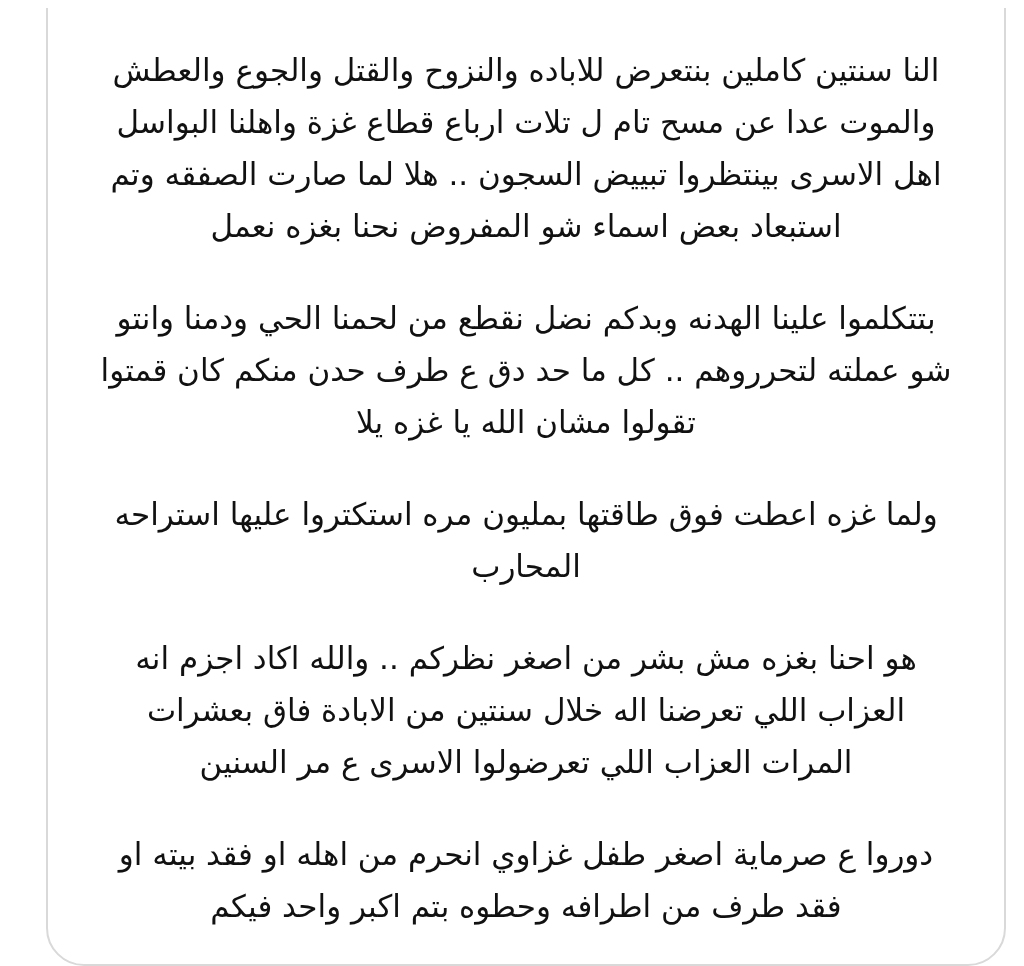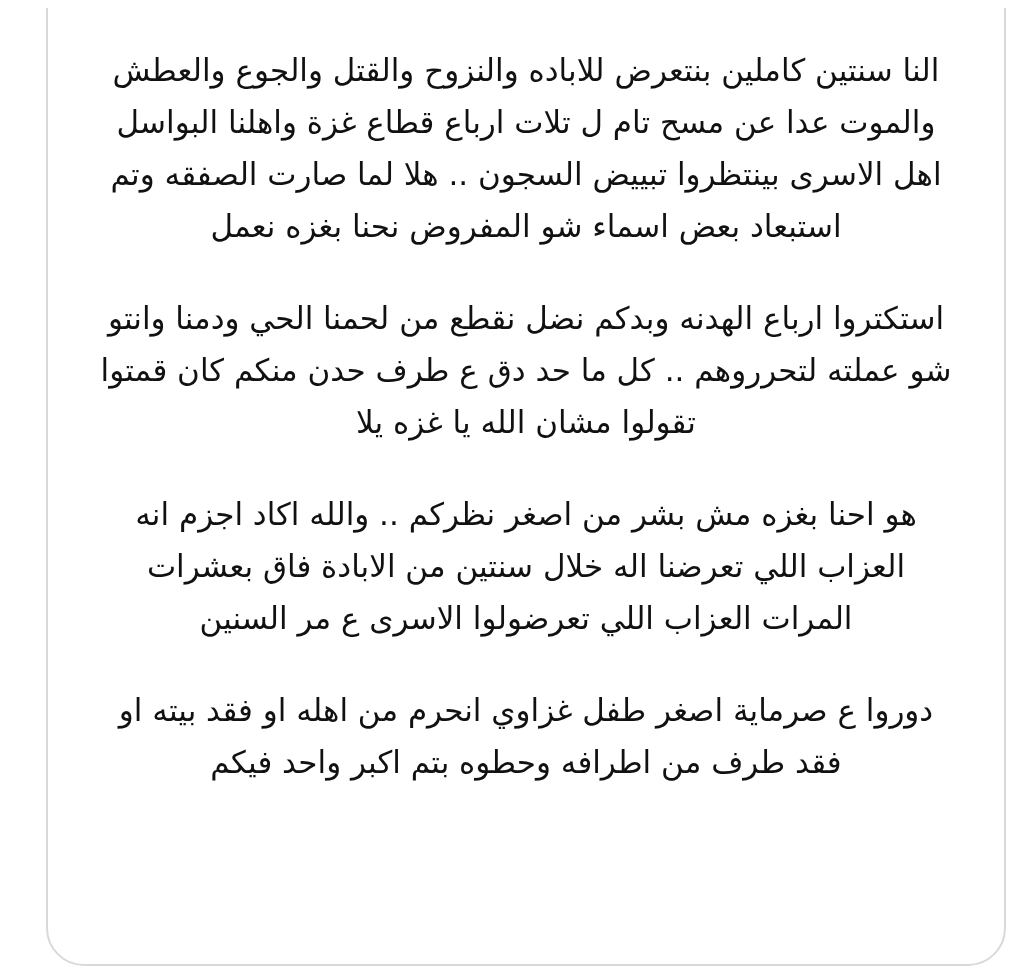--- a/index.html
+++ b/index.html
@@ -42,18 +42,19 @@
     margin-bottom: 15px;
   }
 </style>
 </head>
 <body>
 
 <div class="stage">
   <div class="post-card">
     <div class="post-body" dir="rtl" lang="ar">
       <p>النا سنتين كاملين بنتعرض للاباده والنزوح والقتل والجوع والعطش والموت عدا عن مسح تام ل تلات ارباع قطاع غزة واهلنا البواسل اهل الاسرى بينتظروا تبييض السجون .. هلا لما صارت الصفقه وتم استبعاد بعض اسماء شو المفروض نحنا بغزه نعمل</p>
-      <p>استكتروا ارباع الهدنه وبدكم نضل نقطع من لحمنا الحي ودمنا وانتو شو عملته لتحرروهم .. كل ما حد دق ع طرف حدن منكم كان قمتوا تقولوا مشان الله يا غزه يلا</p>
+      <p>بتتكلموا علينا الهدنه وبدكم نضل نقطع من لحمنا الحي ودمنا وانتو شو عملته لتحرروهم .. كل ما حد دق ع طرف حدن منكم كان قمتوا تقولوا مشان الله يا غزه يلا</p>
+      <p>ولما غزه اعطت فوق طاقتها بمليون مره استكتروا عليها استراحه المحارب</p>
       <p>هو احنا بغزه مش بشر من اصغر نظركم .. والله اكاد اجزم انه العزاب اللي تعرضنا اله خلال سنتين من الابادة فاق بعشرات المرات العزاب اللي تعرضولوا الاسرى ع مر السنين</p>
       <p>دوروا ع صرماية اصغر طفل غزاوي انحرم من اهله او فقد بيته او فقد طرف من اطرافه وحطوه بتم اكبر واحد فيكم</p>
     </div>
   </div>
 </div>
 
 </body></html>

